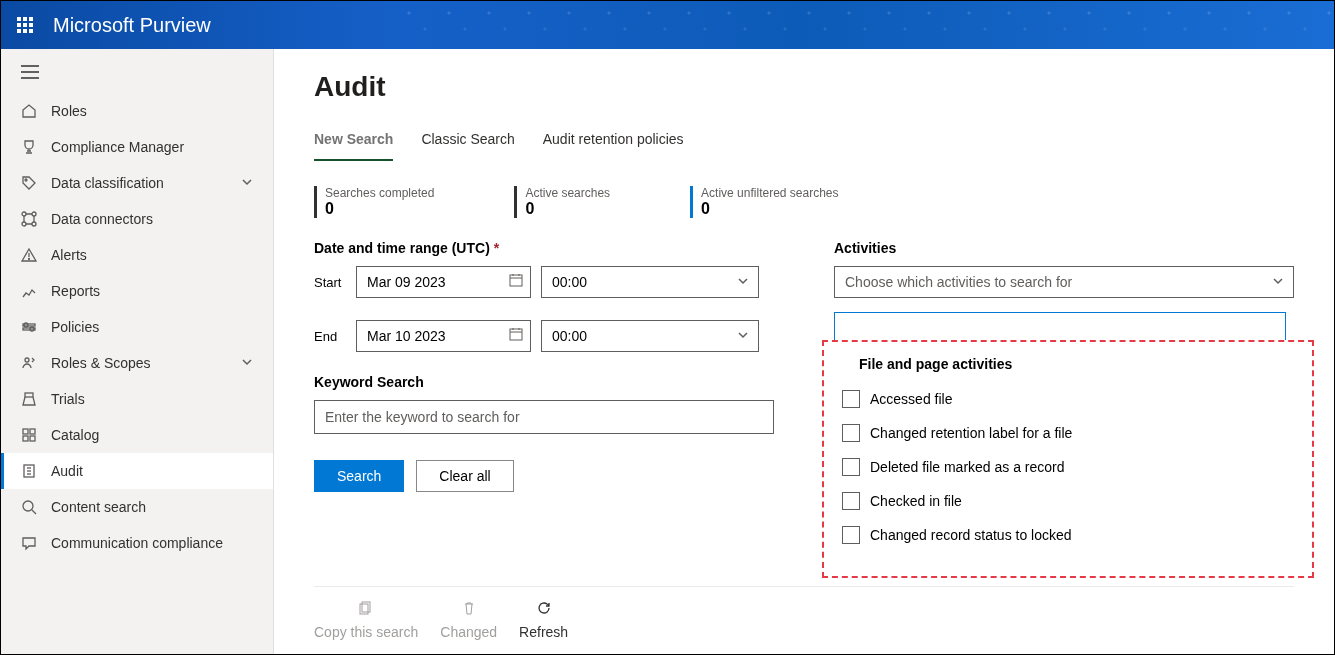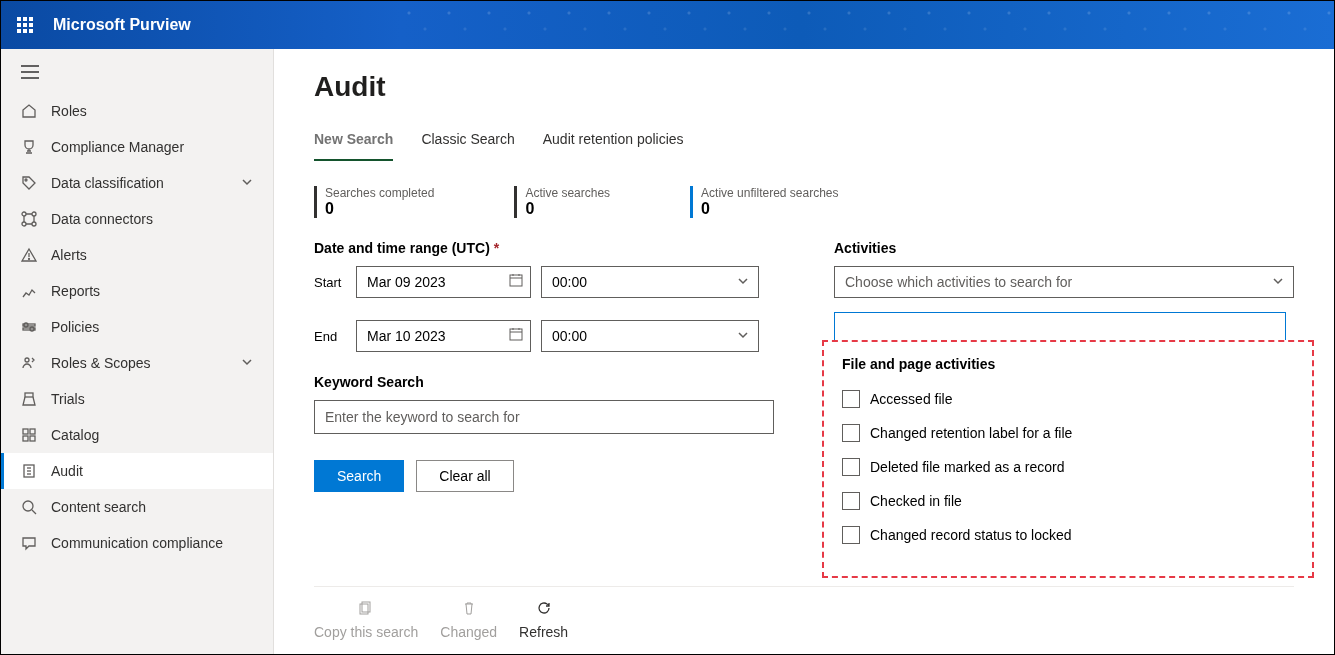--- a/index.html
+++ b/index.html
@@ -2,21 +2,21 @@
 <html><head>
 <meta charset="utf-8">
 <style>
 * { box-sizing: border-box; margin: 0; padding: 0; font-family: 'Segoe UI', Arial, sans-serif; }
 body { width: 1335px; height: 655px; overflow: hidden; background: #fff; border: 1px solid #000; }
 
 .header-banner { height: 48px; background: linear-gradient(90deg, #0a4aa3 0%, #1560c8 30%, #0d5bb8 60%, #1a6dd4 100%); display: flex; align-items: center; padding: 0 8px; position: relative; overflow: hidden; }
 .header-banner::before { content: ''; position: absolute; top: 0; right: 0; width: 70%; height: 100%; background-image: radial-gradient(circle at 20% 30%, rgba(255,255,255,0.15) 1px, transparent 2px), radial-gradient(circle at 60% 70%, rgba(255,255,255,0.1) 1px, transparent 2px); background-size: 40px 40px; }
 .waffle-icon { width: 32px; height: 32px; display: flex; align-items: center; justify-content: center; cursor: pointer; }
 .waffle-icon svg { fill: #fff; }
-.app-title { color: #fff; font-size: 16px; font-weight: 700; margin-left: 12px; z-index: 1; text-align: center; }
+.app-title { color: #fff; font-size: 20px; font-weight: 400; margin-left: 12px; z-index: 1; text-align: center; }
 
 .container { display: flex; height: calc(100% - 48px); }
 .sidebar { width: 280px; background: #f3f2f1; border-right: 1px solid #e1dfdd; display: flex; flex-direction: column; overflow-y: auto; }
 .hamburger { padding: 16px 20px 10px; cursor: pointer; }
 .hamburger svg { width: 18px; height: 14px; }
 .nav-item { display: flex; align-items: center; padding: 10px 20px; cursor: pointer; font-size: 14px; color: #323130; position: relative; }
 .nav-item.active { background: #fff; }
 .nav-item.active::before { content:''; position:absolute; left:0; top:0; bottom:0; width:3px; background:#0078d4; }
 .nav-icon { width: 16px; height: 16px; margin-right: 14px; display:inline-flex; align-items:center; justify-content:center; }
 .nav-icon svg { stroke:#605e5c; fill:none; stroke-width:1.3; }
@@ -56,21 +56,21 @@
 .btn.primary { background: #0078d4; color: #fff; border-color: #0078d4; }
 
 .activities-select { width: 460px; color: #605e5c; text-align: left; padding-right: 28px; }
 .activities-search { width: 452px; height: 32px; border: 1px solid #0078d4; padding: 0 8px; margin-top: 14px; font-size: 14px; }
 
 .activities-panel { position: absolute; left: -12px; top: 100px; width: 492px; border: 2px dashed #e63946; background: #fff; padding: 8px 10px 8px 18px; }
 .activities-panel-inner { height: 218px; overflow-y: scroll; overflow-x: auto; }
 .activities-panel-inner::-webkit-scrollbar { width: 14px; height: 14px; }
 .activities-panel-inner::-webkit-scrollbar-track { background: #f3f2f1; }
 .activities-panel-inner::-webkit-scrollbar-thumb { background: #c8c6c4; border-radius: 7px; }
-.activities-group-title { font-weight: 600; font-size: 14px; margin: 6px 0 10px; }
+.activities-group-title { font-weight: 600; font-size: 14px; margin: 6px 17px 10px; }
 .activity-item { display: flex; align-items: center; padding: 8px 0; font-size: 14px; gap: 10px; }
 .activity-item input[type=checkbox] { width: 18px; height: 18px; border: 1px solid #605e5c; appearance: none; background:#fff; cursor:pointer; }
 
 .footer-actions { position: absolute; bottom: 0; left: 40px; right: 40px; padding: 14px 0; border-top: 1px solid #edebe9; display: flex; gap: 22px; font-size: 14px; color: #a19f9d; }
 .footer-actions .action { display: flex; align-items: center; gap: 6px; flex-direction: column; }
 .footer-actions .action.enabled { color: #323130; cursor: pointer; }
 </style>
 </head>
 <body>
 

